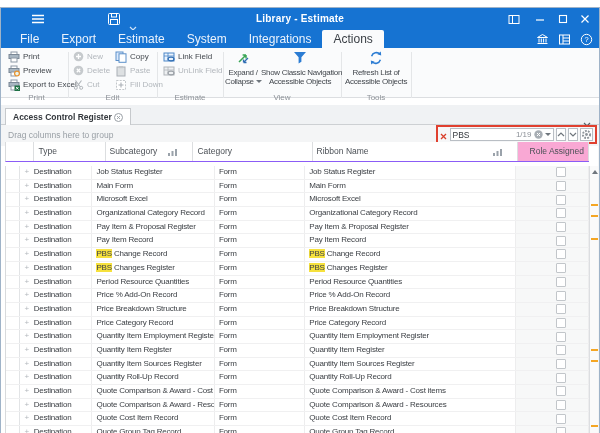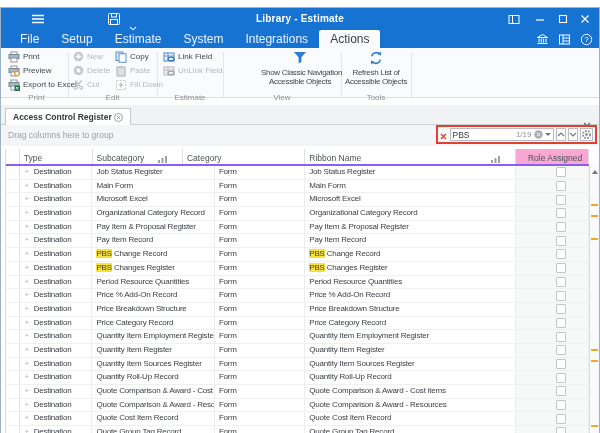--- a/index.html
+++ b/index.html
@@ -46,22 +46,22 @@
   
   .searchpanel { position:absolute; left:435px; top:117px; width:161px; height:19px; background:#f6f7f8;
                  border:2px solid #e0402f; display:flex; align-items:center; padding:0 2px; gap:2px; }
   .search-close { width:10px; text-align:center; }
   .search-input-box { display:flex; align-items:center; width:104px; height:13px; background:#fff; border:1px solid #b9bec4; padding:0 2px; gap:2px; }
   .search-input-box input { border:none; outline:none; flex:1; min-width:0; font-size:8.5px; color:#33373c; background:transparent; }
   .search-counter { font-size:8px; color:#8b9097; white-space:nowrap; }
   .sbtn { width:13px; height:13px; background:#fff; border:1px solid #b9bec4; display:flex; align-items:center; justify-content:center; }
 
   
-  .gridheader { position:absolute; left:4px; top:141px; width:584px; height:20px; display:flex; background:#fff;
-                border-bottom:5px solid #8b5cf6; border-left:1px solid #d8dadc; font-size:8.5px; color:#4b5056; }
+  .gridheader { position:absolute; left:4px; top:134px; width:584px; height:20px; display:flex; background:#fff;
+                border-bottom:1px solid #8b5cf6; border-left:1px solid #d8dadc; font-size:8.5px; color:#4b5056;padding-left:15px; }
   .gridheader .hc { height:100%; line-height:19px; padding-left:4px; border-right:1px solid #dcdee0; position:relative; white-space:nowrap; overflow:hidden; }
   .filtericon { position:absolute; right:14px; top:6px; }
   .grid-body { position:absolute; left:4px; top:158px; width:584px; height:274px; overflow:hidden; border-left:1px solid #d8dadc; background:#fff; }
   .grow { display:flex; height:13.7px; border-bottom:1px solid #f0f0f1; }
   .cell { height:100%; border-right:1px solid #ededee; font-size:8px; letter-spacing:-.2px; color:#3d4146;
           line-height:12.2px; padding-left:4px; white-space:nowrap; overflow:hidden; }
   .c-ind { width:14px; padding:0; border-right:1px solid #e2e4e6; }
   .c-type { width:75px; padding-left:0; display:flex; }
   .c-type .exp { width:14px; text-align:center; color:#b2b7bc; font-size:8px; }
   .c-cat { width:126px; }
@@ -121,21 +121,21 @@
     </span>
     <span class="winbtn" style="right:5px">
       <svg width="10" height="10">
           <path d="M1.5 1.5l7 7M8.5 1.5l-7 7" stroke="#fff" stroke-width="1.2"></path>
         </svg>
     </span>
   </div>
 
   <div class="tabrow">
     <span class="rtab">File</span>
-    <span class="rtab">Setup</span>
+    <span class="rtab">Export</span>
     <span class="rtab">Estimate</span>
     <span class="rtab">System</span>
     <span class="rtab">Integrations</span>
     <span class="rtab sel">Actions</span>
     <span class="tabrow-icons">
       <span class="ic">
         <svg width="13" height="13">
             <path d="M1.5 4.5L6.5 1.5l5 3z" fill="none" stroke="#fff"></path>
             <path d="M3 5.5v4M5.3 5.5v4M7.6 5.5v4M10 5.5v4" stroke="#fff"></path>
             <line x1="1.5" y1="10.5" x2="11.5" y2="10.5" stroke="#fff"></line>
@@ -257,20 +257,28 @@
             <rect x="1" y="2" width="10" height="8" fill="#eef0f2" stroke="#b0b5ba"></rect>
             <path d="M1 5h10M5 2v8" stroke="#b0b5ba" stroke-width=".8"></path>
             <ellipse cx="8" cy="8" rx="3" ry="1.9" fill="none" stroke="#9ba1a7" stroke-width="1.2"></ellipse>
           </svg>
         <span>UnLink Field</span>
       </div>
       <div class="rcaption">Estimate</div>
     </div>
 
     <div class="rgroup" style="left:222px;width:118px">
+      <div class="bigbtn" style="left:2px;width:36px">
+        <svg class="bicon" width="16" height="16">
+          <path d="M4 12L11 5M11 5H7.6M11 5v3.4" stroke="#3aa655" stroke-width="1.5" fill="none"></path>
+          <path d="M13 8l-4.5 4.5M8.5 12.5h3M8.5 12.5v-3" stroke="#2f6db3" stroke-width="1.3" fill="none"></path>
+        </svg>
+        <span class="l">Expand /</span>
+        <span class="l"><span>Collapse</span><span class="caret"></span></span>
+      </div>
       <div class="bigbtn" style="left:38px;width:78px">
         <svg class="bicon" width="16" height="16">
             <path d="M2 2h12l-4.6 5.2v4.6l-2.8 1.7V7.2z" fill="#2b7cd3"></path>
           </svg>
         <span class="l">Show Classic Navigation</span>
         <span class="l">Accessible Objects</span>
       </div>
       <div class="rcaption">View</div>
     </div>
 

